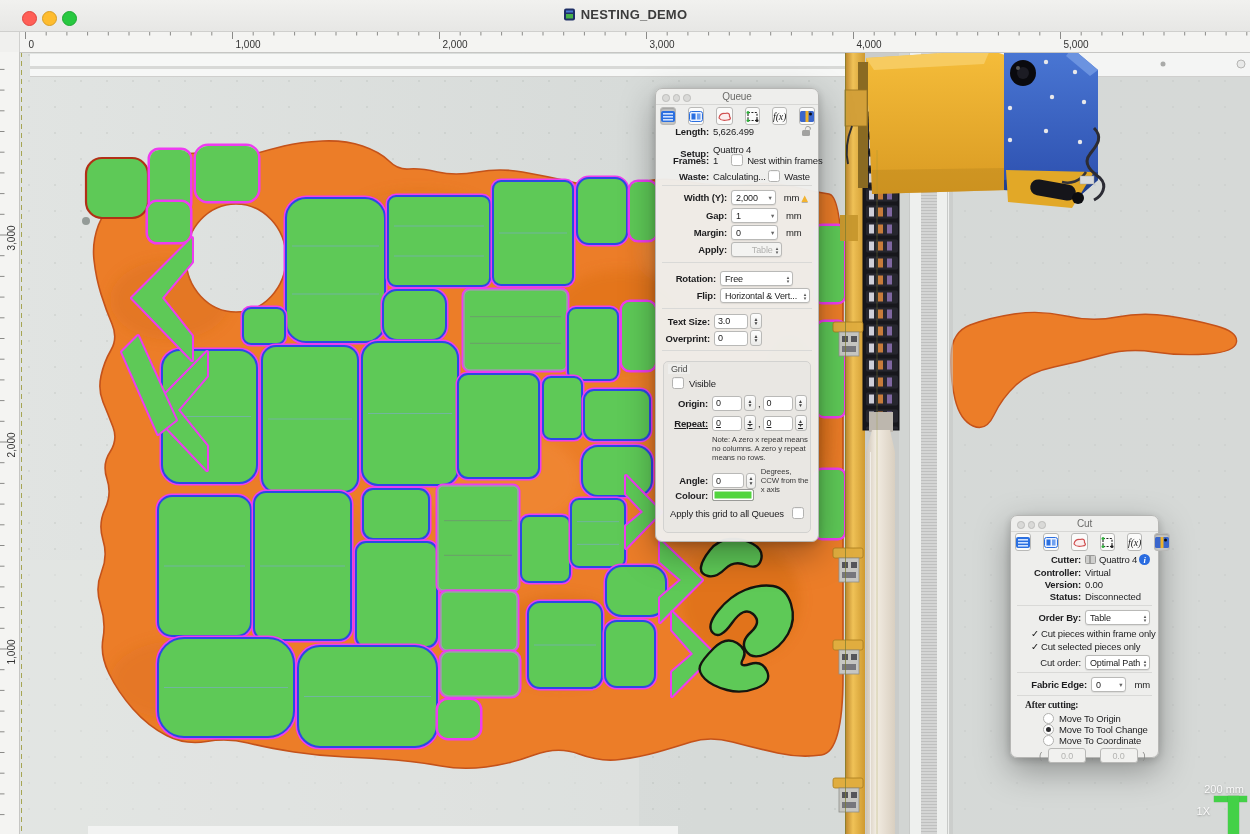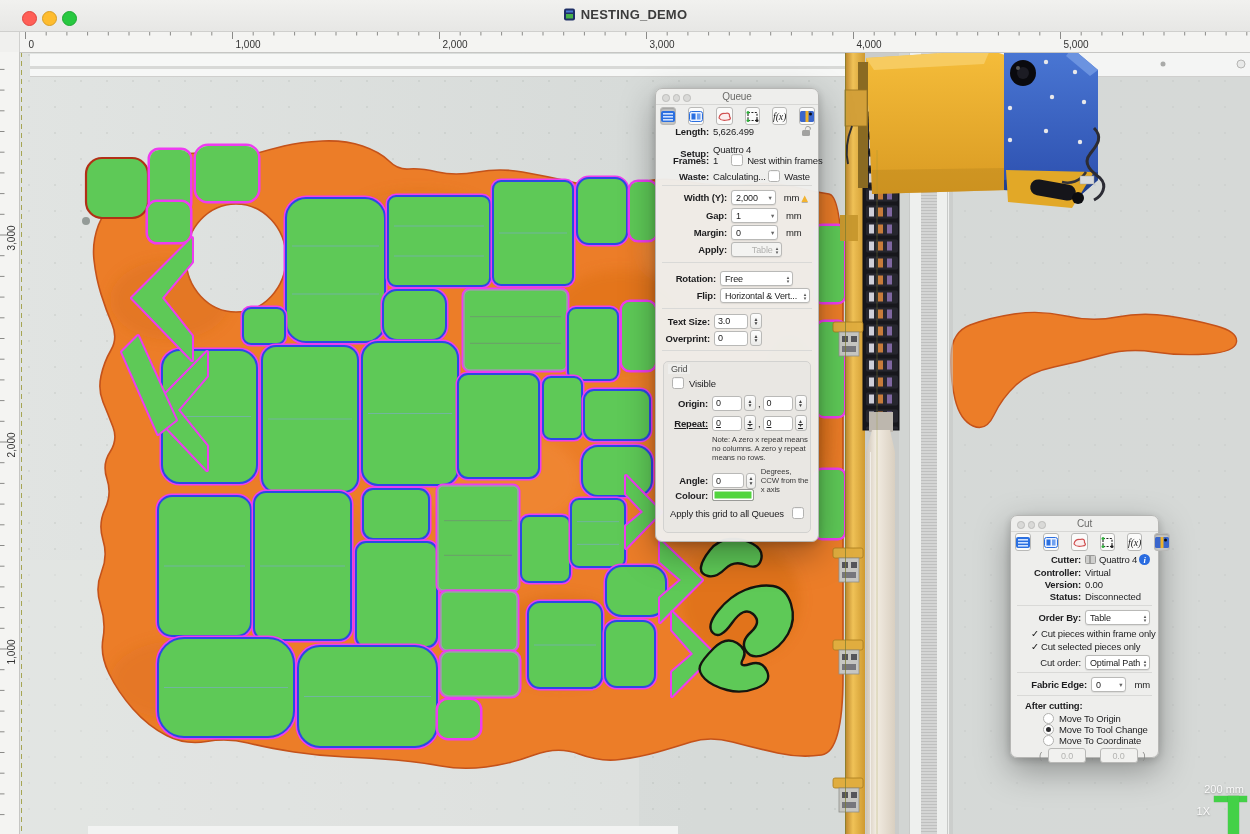--- a/index.html
+++ b/index.html
@@ -902,21 +902,21 @@
         <span class="lbl" style="width:68px;">Fabric Edge:</span>
         <span class="combo" style="width:36px;">
           <span>0</span>
           <span class="arr1">▾</span>
         </span>
         <span class="unit">mm</span>
       </div>
     <div class="hrule" style="top:179px;"></div>
 
     <div class="row" style="top:184px;left:14px;">
-        <span style="font-weight:bold;">After cutting:</span>
+        <span style="font-weight:bold;font-family:Liberation Serif, serif;">After cutting:</span>
       </div>
     <div class="row" style="top:197px;left:32px;">
         <span class="radio"></span>
         <span>Move To Origin</span>
       </div>
     <div class="row" style="top:208px;left:32px;">
         <span class="radio on"></span>
         <span>Move To Tool Change</span>
       </div>
     <div class="row" style="top:219px;left:32px;">

